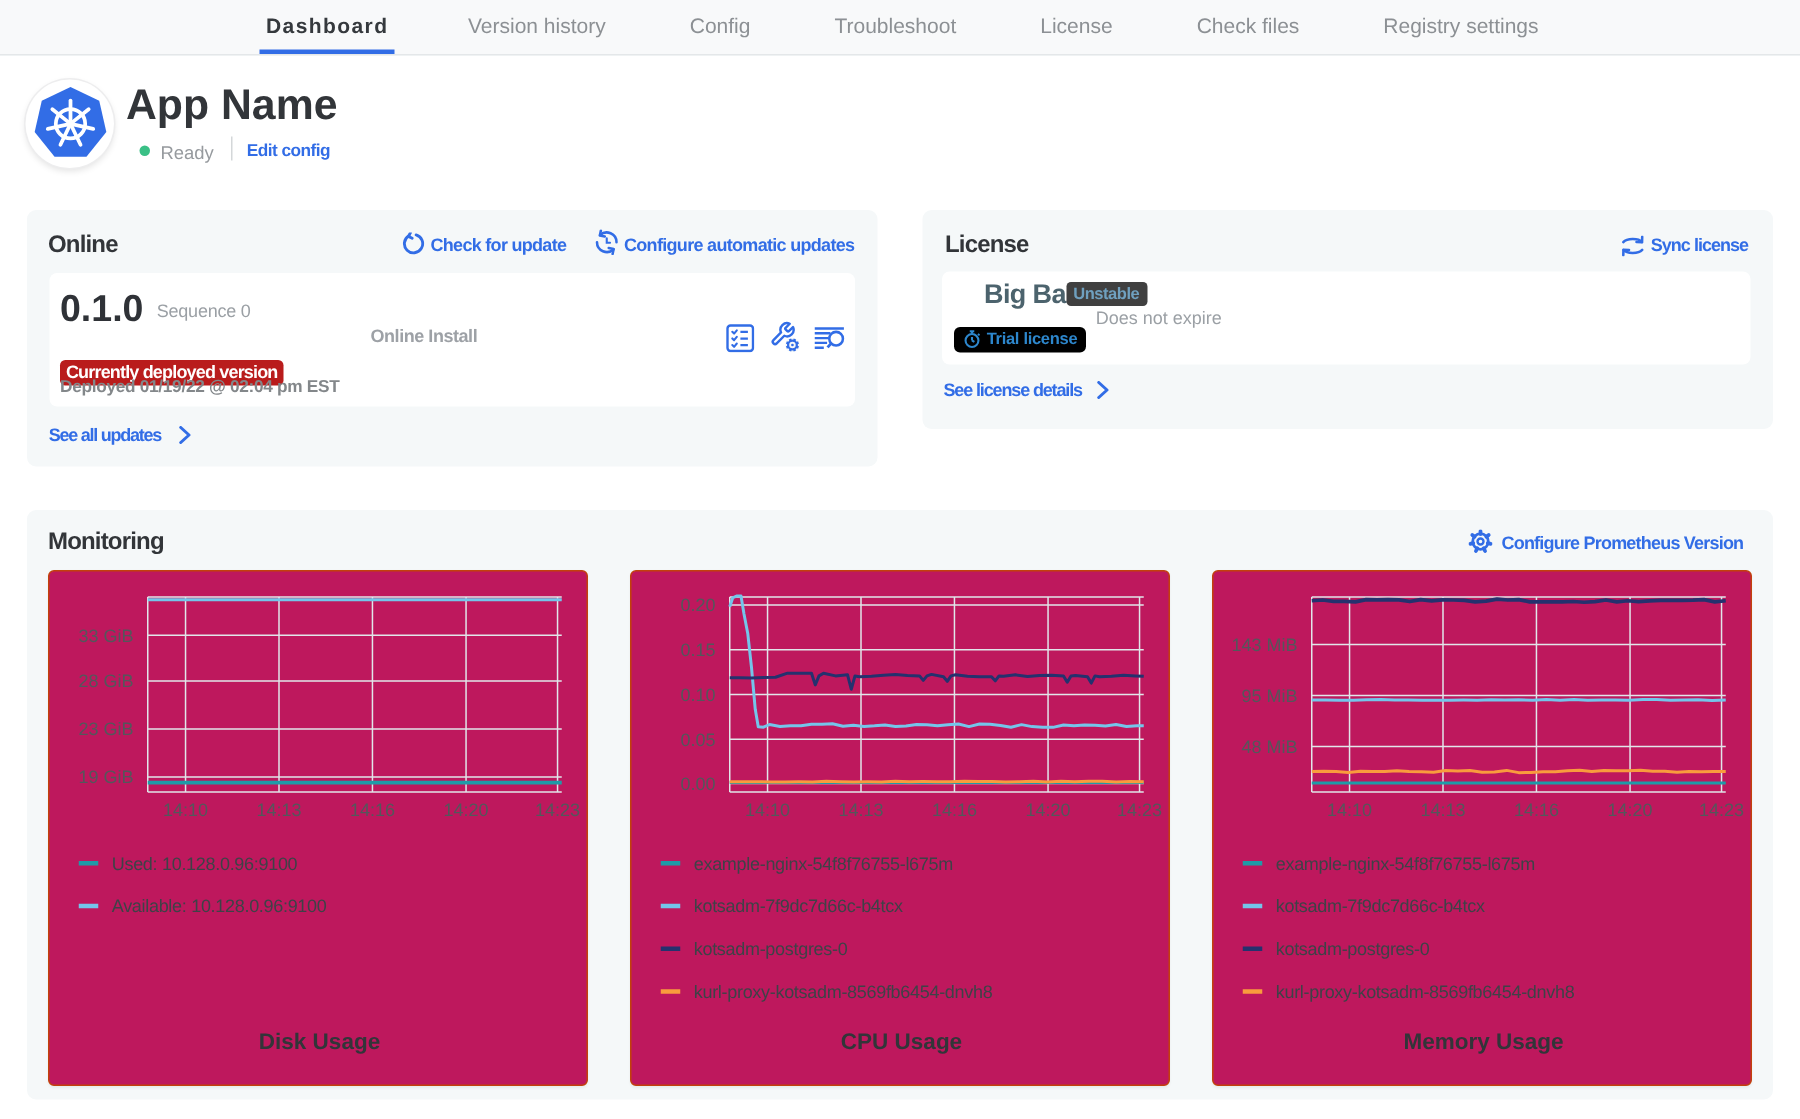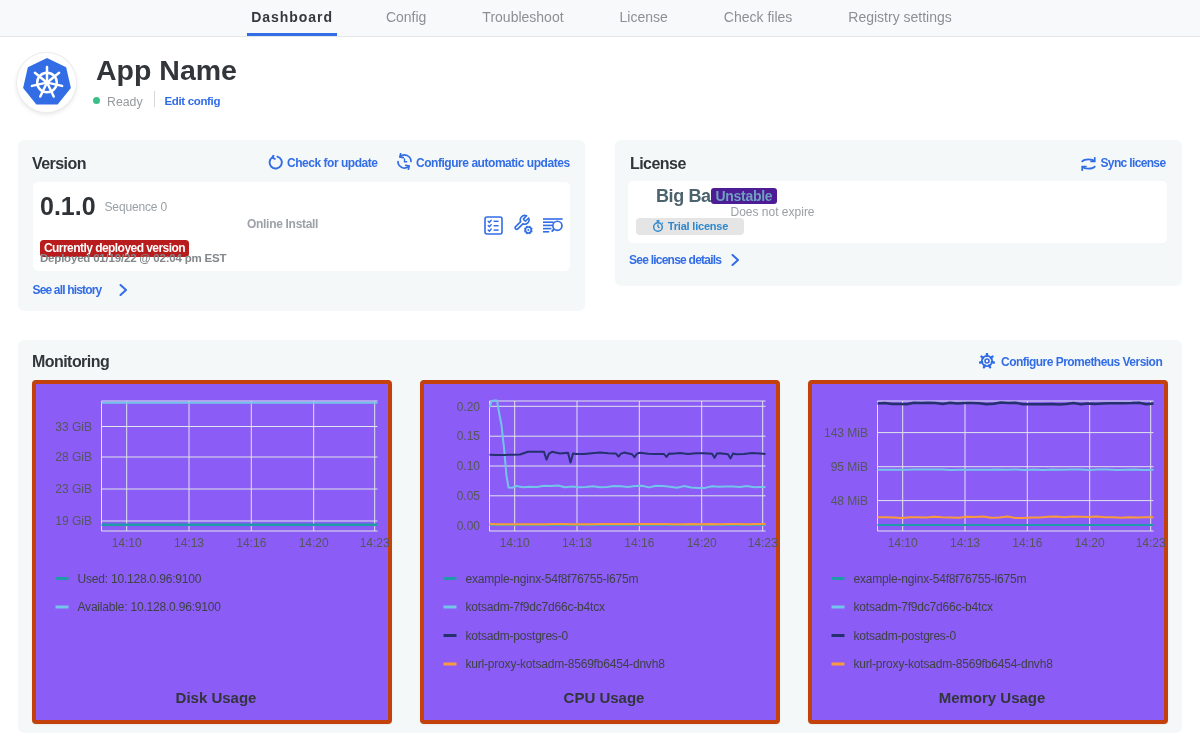--- a/index.html
+++ b/index.html
@@ -1,34 +1,35 @@
 <!DOCTYPE html>
 <html><head><meta charset="utf-8">
 <style>
 * { margin:0; padding:0; box-sizing:border-box; }
 body { width:1200px; height:746px; position:relative; background:#fff; font-family:"Liberation Sans", sans-serif; overflow:hidden; }
 .nav { position:absolute; left:0; top:0; width:1200px; height:37px; background:#f8f9fa; border-bottom:1px solid #e4e7e9; display:flex; justify-content:center; gap:48px; }
 .nav a { font-size:14px; color:#8c9094; line-height:35px; padding:0 4px; text-decoration:none; }
 .nav a.active { color:#35393d; font-weight:bold; letter-spacing:0.95px; border-bottom:3px solid #326de6; margin-left:3px; margin-right:-3px; }
-.hdr-name { position:absolute; left:96px; top:55.5px; font-size:28.5px; line-height:28.5px; font-weight:bold; color:#323539; }
+.hdr-name { position:absolute; left:84px; top:55.5px; font-size:28.5px; line-height:28.5px; font-weight:bold; color:#323539; }
 .k8circle { position:absolute; left:17px; top:53px; width:59px; height:59px; background:#fff; border-radius:50%; box-shadow:0 0 0 1px #ededee, 0 2px 5px rgba(0,0,0,0.12); }
 .ready-dot { position:absolute; left:93px; top:97px; width:7px; height:7px; border-radius:50%; background:#3ac086; }
 .ready-txt { position:absolute; left:107px; top:95px; font-size:12.3px; color:#969a9e; }
 .ready-sep { position:absolute; left:153.5px; top:91px; width:1px; height:16px; background:#d4d7d9; }
 .edit-cfg { position:absolute; left:164.5px; top:95px; font-size:11.5px; font-weight:bold; letter-spacing:-0.35px; color:#326de6; }
 .card { position:absolute; background:#f5f8f9; border-radius:6px; }
 .blue-link { position:absolute; font-size:12px; font-weight:bold; color:#326de6; }
 .sec-title { position:absolute; font-size:16px; font-weight:bold; letter-spacing:-0.55px; color:#323539; }
 .white-panel { position:absolute; background:#fff; border-radius:5px; }
 .badge-green { position:absolute; left:40px; top:228px; width:149px; height:17px; line-height:17px; text-align:center; background:#b91c1c; border-radius:3.5px; color:#fff; font-size:12px; letter-spacing:-0.55px; font-weight:bold;margin-top:12px; }
-.chart-panel { position:absolute; top:380px; width:360px; height:344px; background:#8b5cf6; border:4px solid #c2410c; border-radius:4px; box-shadow:0 1px 2px rgba(0,0,0,0.05); }
+.chart-panel { position:absolute; top:380px; width:360px; height:344px; background:#be185d; border:1px solid #c2410c; border-radius:4px; box-shadow:0 1px 2px rgba(0,0,0,0.05); }
 </style></head>
 <body>
 <div class="nav">
 <a href="#" class="active">Dashboard</a>
+    <a href="#">Version history</a>
     <a href="#">Config</a>
     <a href="#">Troubleshoot</a>
     <a href="#">License</a>
     <a href="#">Check files</a>
     <a href="#">Registry settings</a>
 </div>
 <div class="k8circle"></div>
 <svg width="50" height="49" viewBox="0 0 50 49" style="position:absolute;left:21.5px;top:57.5px">
 <polygon points="25.00,0.00 5.85,9.22 1.11,29.95 14.37,46.57 35.63,46.57 48.89,29.95 44.15,9.22" fill="#326de6"></polygon>
 <g stroke="#fff" stroke-width="2.5" stroke-linecap="round">
@@ -46,21 +47,21 @@
 <div class="hdr-name">App Name</div>
 <div class="ready-dot"></div>
 <div class="ready-txt">Ready</div>
 <div class="ready-sep"></div>
 <div class="edit-cfg">Edit config</div>
 
 <div class="card" style="left:18px;top:140px;width:567px;height:171px"></div>
 <div class="card" style="left:615px;top:140px;width:567px;height:146px"></div>
 <div class="card" style="left:18px;top:340px;width:1164px;height:393px"></div>
 
-<div class="sec-title" style="left:32px;top:155px">Version</div>
+<div class="sec-title" style="left:32px;top:155px">Online</div>
 <svg width="15" height="15" viewBox="0 0 15 15" style="position:absolute;left:268px;top:155px">
     <path d="M4.6 2.2 A6.1 6.1 0 1 0 9.4 1.6" fill="none" stroke="#326de6" stroke-width="1.9" stroke-linecap="round"></path>
     <path d="M5.6 0.2 L4.3 2.6 L6.8 3.8" fill="none" stroke="#326de6" stroke-width="1.9" stroke-linecap="round" stroke-linejoin="round"></path>
   </svg>
 <div class="blue-link" style="left:287px;top:156px;letter-spacing:-0.47px">Check for update</div>
 <svg width="17" height="17" viewBox="0 0 17 17" style="position:absolute;left:396px;top:153px">
     <path d="M15 8.5 A6.5 6.5 0 0 0 4 3.8" fill="none" stroke="#326de6" stroke-width="1.7" stroke-linecap="round"></path>
     <path d="M4.6 0.7 L3.9 4 L7.2 4.7" fill="none" stroke="#326de6" stroke-width="1.7" stroke-linecap="round" stroke-linejoin="round"></path>
     <path d="M2 8.5 A6.5 6.5 0 0 0 13 13.2" fill="none" stroke="#326de6" stroke-width="1.7" stroke-linecap="round"></path>
     <path d="M12.4 16.3 L13.1 13 L9.8 12.3" fill="none" stroke="#326de6" stroke-width="1.7" stroke-linecap="round" stroke-linejoin="round"></path>
@@ -101,37 +102,37 @@
   </svg>
 <svg width="21" height="16" viewBox="0 0 21 16" style="position:absolute;left:543px;top:217.5px">
     <line x1="0" y1="1" x2="19.6" y2="1" stroke="#326de6" stroke-width="1.6"></line>
     <line x1="0" y1="4.2" x2="10.6" y2="4.2" stroke="#326de6" stroke-width="1.6"></line>
     <line x1="0" y1="7.4" x2="9.4" y2="7.4" stroke="#326de6" stroke-width="1.6"></line>
     <line x1="0" y1="10.6" x2="8.4" y2="10.6" stroke="#326de6" stroke-width="1.6"></line>
     <line x1="0" y1="13.8" x2="6.2" y2="13.8" stroke="#326de6" stroke-width="1.6"></line>
     <circle cx="14.4" cy="7.8" r="4.55" fill="none" stroke="#326de6" stroke-width="1.7"></circle>
     <line x1="11" y1="11.1" x2="8.7" y2="13.6" stroke="#326de6" stroke-width="1.9"></line>
   </svg>
-<div class="blue-link" style="left:32.5px;top:283px;letter-spacing:-0.83px">See all history</div>
+<div class="blue-link" style="left:32.5px;top:283px;letter-spacing:-0.83px">See all updates</div>
 <svg width="9" height="12" viewBox="0 0 9 12" style="position:absolute;left:119px;top:283.5px">
     <path d="M1.5 1 L7 6 L1.5 11" fill="none" stroke="#326de6" stroke-width="2" stroke-linecap="round" stroke-linejoin="round"></path>
   </svg>
 
 <div class="sec-title" style="left:630px;top:155px">License</div>
 <svg width="15" height="14" viewBox="0 0 15 14" style="position:absolute;left:1081px;top:156.5px">
     <path d="M1.2 4.4 C3.6 1.7 11.4 1.7 13.6 4.3" fill="none" stroke="#326de6" stroke-width="1.7" stroke-linecap="round"></path>
     <path d="M13.8 0.8 L13.7 4.5 L10 4.4" fill="none" stroke="#326de6" stroke-width="1.7" stroke-linecap="round" stroke-linejoin="round"></path>
     <path d="M13.8 9.6 C11.4 12.3 3.6 12.3 1.4 9.7" fill="none" stroke="#326de6" stroke-width="1.7" stroke-linecap="round"></path>
     <path d="M1.2 13.2 L1.3 9.5 L5 9.6" fill="none" stroke="#326de6" stroke-width="1.7" stroke-linecap="round" stroke-linejoin="round"></path>
   </svg>
 <div class="blue-link" style="left:1100.5px;top:156px;letter-spacing:-0.65px">Sync license</div>
 <div class="white-panel" style="left:628px;top:181px;width:539px;height:62px"></div>
 <div style="position:absolute;left:656px;top:190px;font-size:18px;line-height:12px;font-weight:bold;letter-spacing:-0.4px;color:#4c636d">Big Bank</div>
-<div style="position:absolute;left:710.5px;top:188px;height:16px;line-height:16px;padding:0 5px;border-radius:3px;background:#4c1d95;color:#6fa0bf;font-size:14px;font-weight:bold;letter-spacing:-0.3px">Unstable</div>
-<div style="position:absolute;left:636px;top:218px;width:108px;height:17px;border-radius:4px;background:#e5e5e5;color:#2d87cd;font-size:11px;font-weight:bold;letter-spacing:-0.2px;display:flex;justify-content:center;line-height:17px"><svg width="12" height="13" viewBox="0 0 12 13" style="margin:2px 4px 0 0;flex:none">
+<div style="position:absolute;left:710.5px;top:188px;height:16px;line-height:16px;padding:0 5px;border-radius:3px;background:#404040;color:#6fa0bf;font-size:11px;font-weight:bold;letter-spacing:-0.3px">Unstable</div>
+<div style="position:absolute;left:636px;top:218px;width:88px;height:17px;border-radius:4px;background:#000000;color:#2d87cd;font-size:11px;font-weight:bold;letter-spacing:-0.2px;display:flex;justify-content:center;line-height:17px"><svg width="12" height="13" viewBox="0 0 12 13" style="margin:2px 4px 0 0;flex:none">
       <circle cx="6" cy="7" r="4.3" fill="none" stroke="#2d87cd" stroke-width="1.4"></circle>
       <line x1="6" y1="0.8" x2="6" y2="2.3" stroke="#2d87cd" stroke-width="1.5"></line>
       <line x1="4.5" y1="0.8" x2="7.5" y2="0.8" stroke="#2d87cd" stroke-width="1.4"></line>
       <line x1="10" y1="2.6" x2="11" y2="3.6" stroke="#2d87cd" stroke-width="1.3"></line>
       <line x1="6" y1="7" x2="6" y2="4.6" stroke="#2d87cd" stroke-width="1.4"></line>
       <line x1="6" y1="7" x2="7.6" y2="7.9" stroke="#2d87cd" stroke-width="1.4"></line>
     </svg>Trial license</div>
 <div style="position:absolute;left:730.5px;top:206px;font-size:12px;line-height:12px;color:#9ba0a5">Does not expire</div>
 <div class="blue-link" style="left:629px;top:252.5px;letter-spacing:-0.76px">See license details</div>
 <svg width="9" height="12" viewBox="0 0 9 12" style="position:absolute;left:731px;top:254px">

